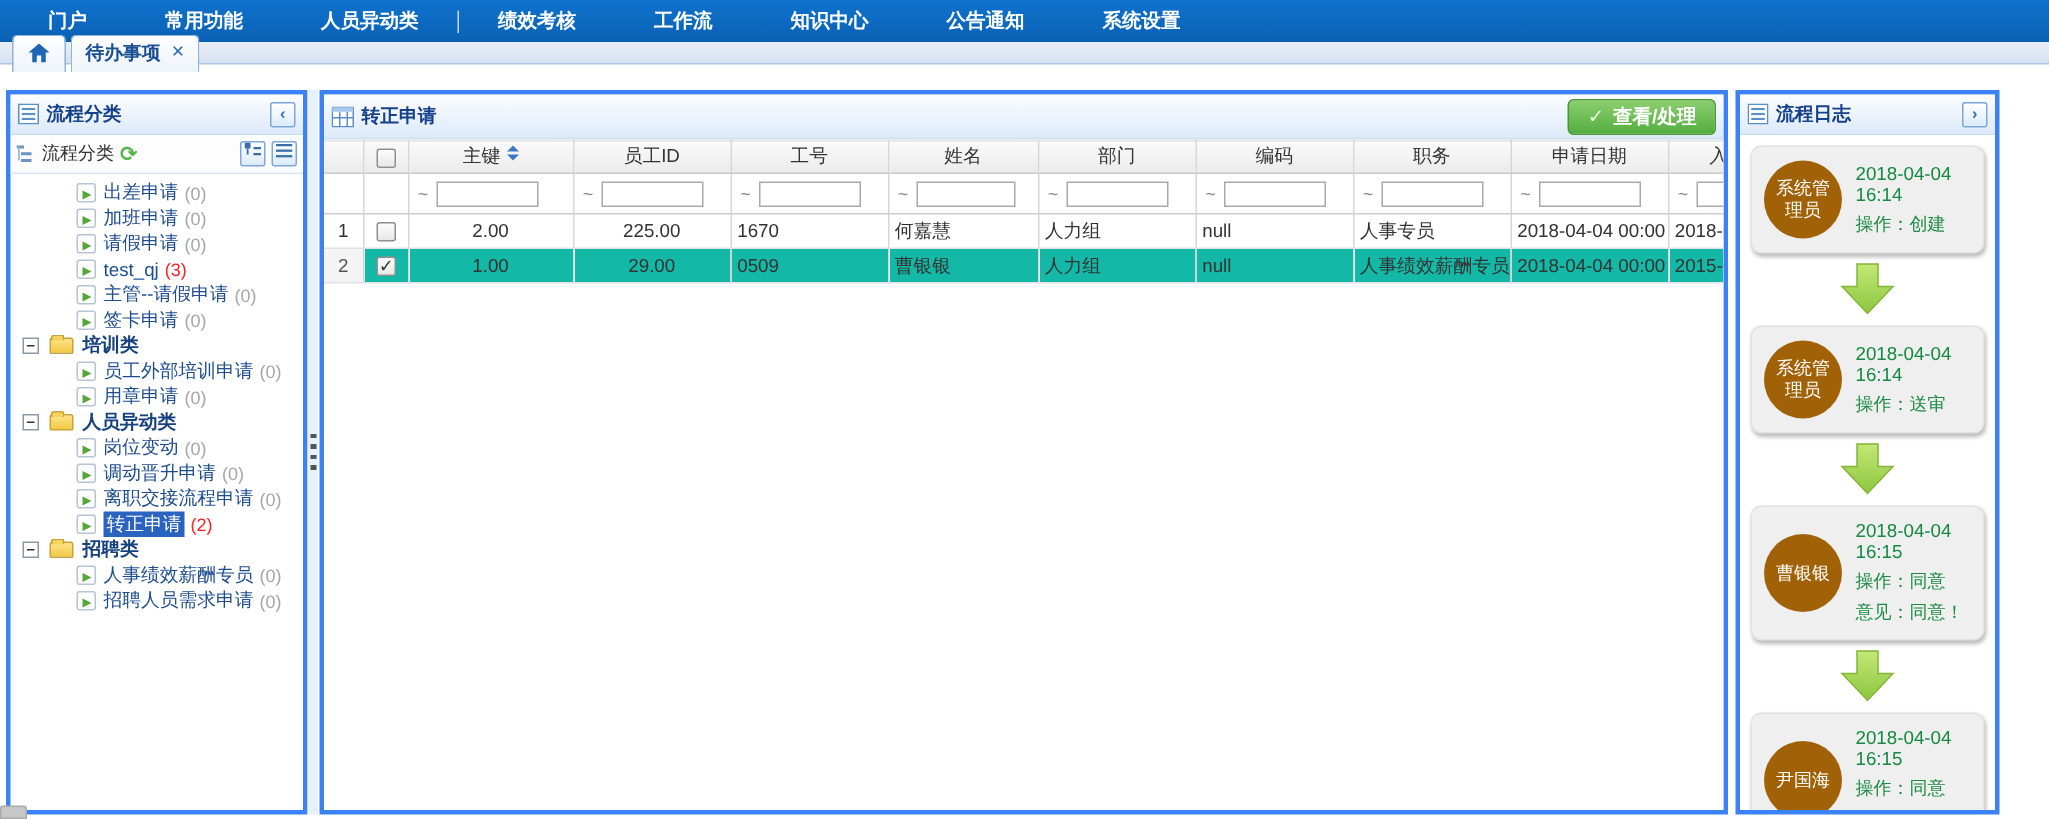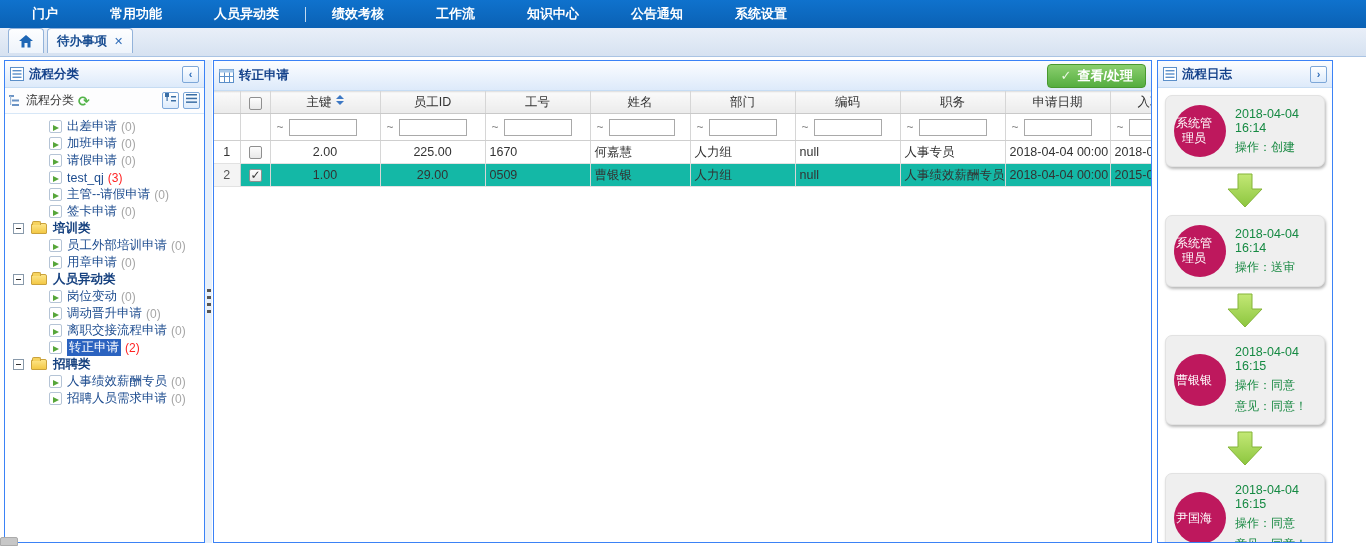--- a/index.html
+++ b/index.html
@@ -7,32 +7,32 @@
     font-family:"Liberation Sans","DejaVu Sans",sans-serif; font-size:12px; }
 
   
   .navbar { height:28px; background:linear-gradient(#0f72cd,#0a61b4);
     display:flex; align-items:center; padding-left:6px; }
   .nav-item { color:#fff; font-weight:bold; font-size:13px; padding:0 26px;
     line-height:28px; cursor:pointer; white-space:nowrap; }
   .nav-sep { width:1px; height:15px; background:rgba(255,255,255,.75); }
 
   
-  .tabbar { height:29px; background:linear-gradient(#e9eff8,#d6e2f1);
-    border-bottom:1px solid #aac4e4; display:flex; align-items:flex-start; padding-left:8px; }
+  .tabbar { height:15px; background:linear-gradient(#e9eff8,#d6e2f1);
+    border-bottom:1px solid #aac4e4; display:flex; align-items:center; padding-left:8px; }
   .tab { height:25px; border:1px solid #93b3da; border-bottom:none;
     border-radius:4px 4px 0 0; background:linear-gradient(#fdfeff,#eef4fb);
     display:flex; align-items:center; padding:0 9px; margin-right:3px; cursor:pointer; }
   .tab.home { width:36px; justify-content:center; }
   .tab-label { color:#1b4f93; font-weight:bold; font-size:12.5px; margin-right:7px; }
   .tab-close { color:#2f6db8; font-weight:bold; font-size:11px; line-height:11px; cursor:pointer; }
 
   
   .content { position:absolute; top:57px; left:0; right:0; bottom:0; background:#fff; }
-  .panel { position:absolute; border:1px solid #3b82f6; background:#fff; overflow:hidden; }
+  .panel { position:absolute; border:3px solid #3b82f6; background:#fff; overflow:hidden; }
   .panel-hd { height:27px; background:linear-gradient(#fcfdff,#ddeafa);
     border-bottom:1px solid #c6dcf3; display:flex; align-items:center; padding:0 5px;
     color:#15428b; font-weight:bold; font-size:12.5px; }
   .panel-hd .hd-title { flex:1 1 auto; margin-left:5px; }
   .sq-btn { width:17px; height:17px; border:1px solid #7da7d8; border-radius:2px;
     background:linear-gradient(#ffffff,#dcebfc); color:#2f6db8; font-weight:bold;
     font-size:11px; line-height:15px; text-align:center; cursor:pointer; }
 
   #left-panel  { left:4px;  top:3px; bottom:3px; width:201px; }
   #main-panel  { left:213px; top:3px; bottom:3px; width:939px; }
@@ -112,22 +112,22 @@
     border-right:4px solid transparent; }
   .sort-ico .up { border-bottom:4px solid #3d78c4; margin-bottom:2px; }
   .sort-ico .dn { border-top:4px solid #3d78c4; }
 
   
   .log-body { position:absolute; top:27px; left:0; right:0; bottom:0; overflow:hidden;
     padding:7px 7px; background:#fff; }
   .log-card { background:#efefef; border:1px solid #e2e2e2; border-radius:7px;
     box-shadow:1px 2px 3px rgba(0,0,0,.28); padding:9px 8px; display:flex;
     align-items:center; }
-  .avatar { width:52px; height:52px; border-radius:50%; background:#be185d;
-    color:#fff; display:flex; align-items:center; justify-content:flex-start;
+  .avatar { width:52px; height:52px; border-radius:50%; background:#a16207;
+    color:#fff; display:flex; align-items:center; justify-content:center;
     text-align:center; flex:0 0 auto; margin-right:9px; font-size:12px; line-height:15px; }
   .avatar .av-txt { width:40px; word-break:break-all; }
   .log-lines { display:flex; flex-direction:column; gap:4px; }
   .log-date { color:#168a43; font-size:12.5px; }
   .log-line { color:#1c8b45; font-size:12px; }
   .arrow-wrap { display:flex; justify-content:center; padding:6px 0; }
 
   .corner-grip { position:absolute; left:0; bottom:0; width:18px; height:9px;
     background:#c7c7c7; border:1px solid #ababab; border-radius:2px 2px 0 0; }
 </style>

